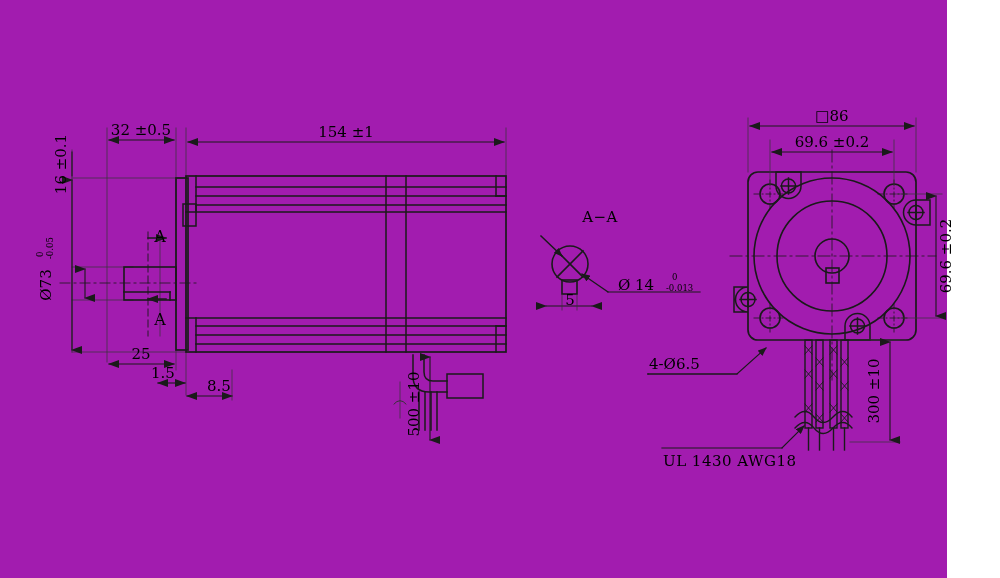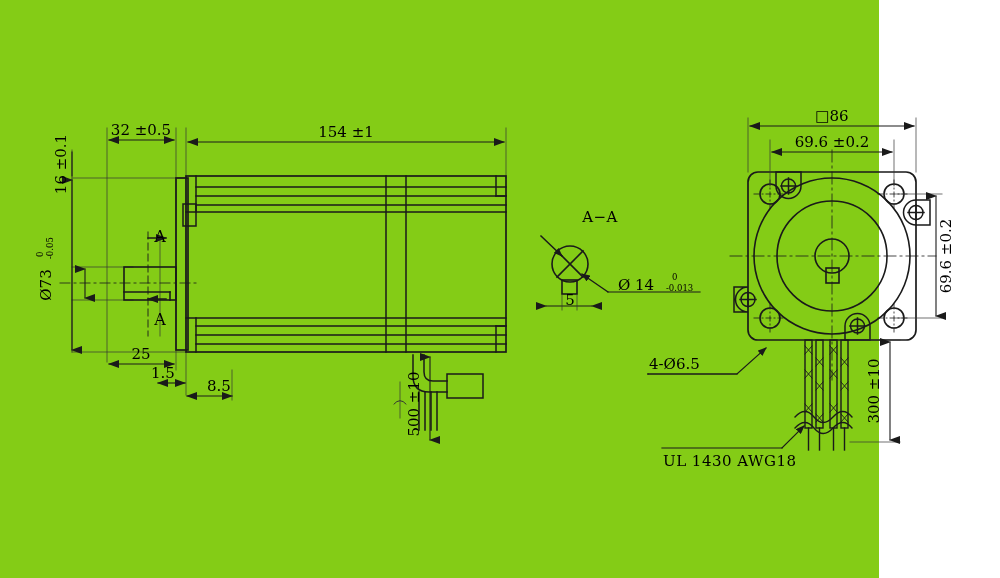--- a/index.html
+++ b/index.html
@@ -2,21 +2,21 @@
 <html><head>
 <meta charset="utf-8">
 <title>Stepper Motor Technical Drawing</title>
 <style>
   html,body{margin:0;padding:0;background:#ffffff;}
   body{
     width:1000px;height:578px;overflow:hidden;
     font-family:"DejaVu Serif","Liberation Serif",serif;
     color:#000;
   }
-  #sheet{position:relative;width:879px;height:578px;background:#84cc16;}
+  #sheet{position:relative;width:947px;height:578px;background:#a21caf;}
   svg{display:block;}
   .dimtext{
     font-family:"DejaVu Serif","Liberation Serif",serif;
     font-size:15px;fill:#000;
   }
   .dimtext.tiny{font-size:8.5px;}
   .notetext{
     font-family:"DejaVu Serif","Liberation Serif",serif;
     font-size:15px;fill:#000;letter-spacing:0.5px;
   }

